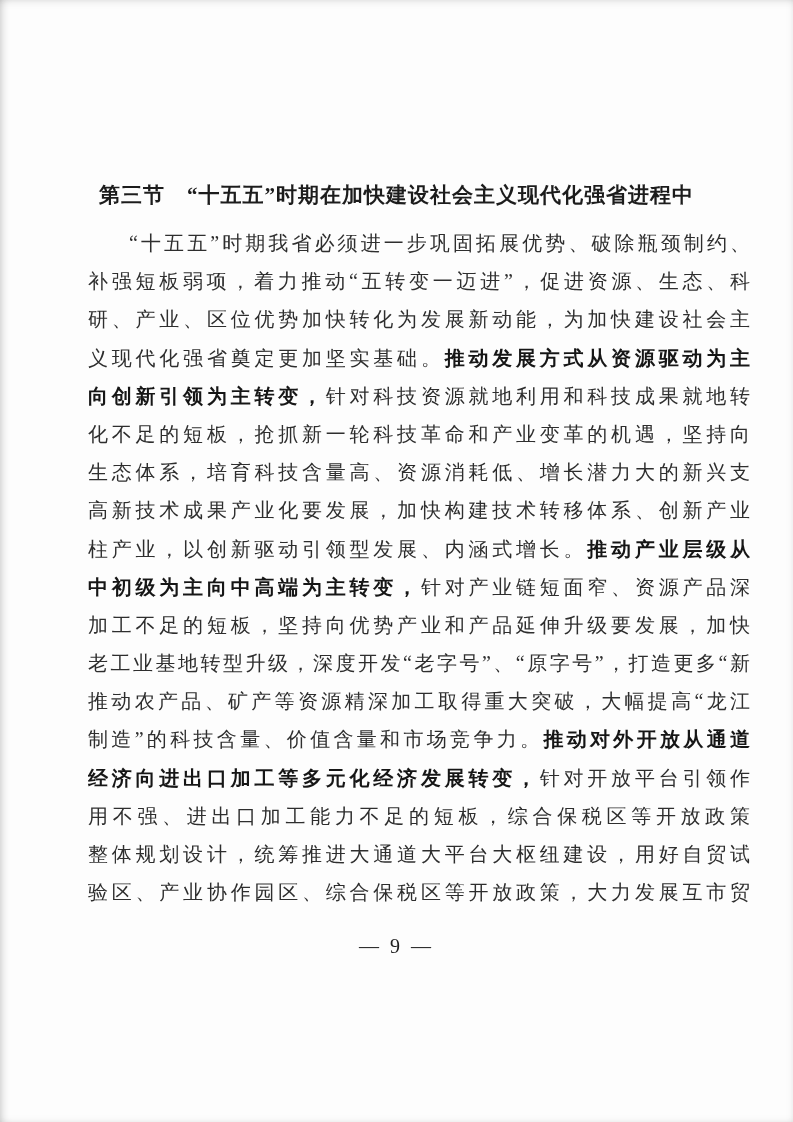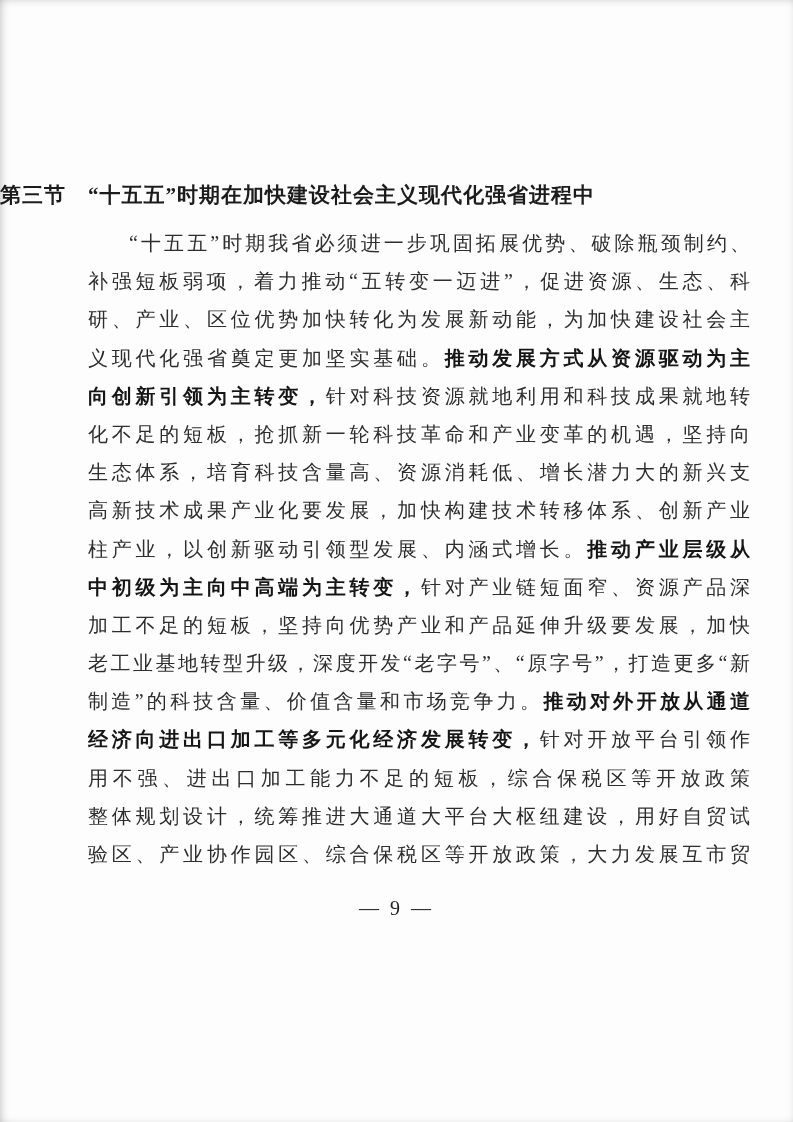--- a/index.html
+++ b/index.html
@@ -18,20 +18,21 @@
       inset 0 7px 10px -7px rgba(0,0,0,0.15),
       inset -5px 0 8px -6px rgba(0,0,0,0.10),
       inset 0 -5px 8px -6px rgba(0,0,0,0.10);
     font-family: "Liberation Serif", "DejaVu Serif", serif;
     color: #2e2e2e;
     overflow: hidden;
     box-sizing: border-box;
   }
   .title {
     padding-top: 174px;
+    text-align: center;
     font-size: 21px;
     font-weight: bold;
     line-height: 42px;
     color: #1c1c1c;
     letter-spacing: 1px;
   }
   .body-text {
     margin: 8px 43px 0 88px; 
     font-size: 20px;
     line-height: 38.2px;
@@ -75,20 +76,21 @@
       <div class="line"><span class="seg">研、产业、区位优势加快转化为发展新动能，为加快建设社会主</span></div>
       <div class="line"><span class="seg">义现代化强省奠定更加坚实基础。</span><span class="seg bold">推动发展方式从资源驱动为主</span></div>
       <div class="line"><span class="seg bold">向创新引领为主转变，</span><span class="seg">针对科技资源就地利用和科技成果就地转</span></div>
       <div class="line"><span class="seg">化不足的短板，抢抓新一轮科技革命和产业变革的机遇，坚持向</span></div>
       <div class="line"><span class="seg">生态体系，培育科技含量高、资源消耗低、增长潜力大的新兴支</span></div>
       <div class="line"><span class="seg">高新技术成果产业化要发展，加快构建技术转移体系、创新产业</span></div>
       <div class="line"><span class="seg">柱产业，以创新驱动引领型发展、内涵式增长。</span><span class="seg bold">推动产业层级从</span></div>
       <div class="line"><span class="seg bold">中初级为主向中高端为主转变，</span><span class="seg">针对产业链短面窄、资源产品深</span></div>
       <div class="line"><span class="seg">加工不足的短板，坚持向优势产业和产品延伸升级要发展，加快</span></div>
       <div class="line"><span class="seg">老工业基地转型升级，深度开发“老字号”、“原字号”，打造更多“新</span></div>
+      <div class="line"><span class="seg">推动农产品、矿产等资源精深加工取得重大突破，大幅提高“龙江</span></div>
       <div class="line"><span class="seg">制造”的科技含量、价值含量和市场竞争力。</span><span class="seg bold">推动对外开放从通道</span></div>
       <div class="line"><span class="seg bold">经济向进出口加工等多元化经济发展转变，</span><span class="seg">针对开放平台引领作</span></div>
       <div class="line"><span class="seg">用不强、进出口加工能力不足的短板，综合保税区等开放政策</span></div>
       <div class="line"><span class="seg">整体规划设计，统筹推进大通道大平台大枢纽建设，用好自贸试</span></div>
       <div class="line"><span class="seg">验区、产业协作园区、综合保税区等开放政策，大力发展互市贸</span></div>
     </div>
 
   <div class="page-number">— 9 —</div>
 
 </div>

